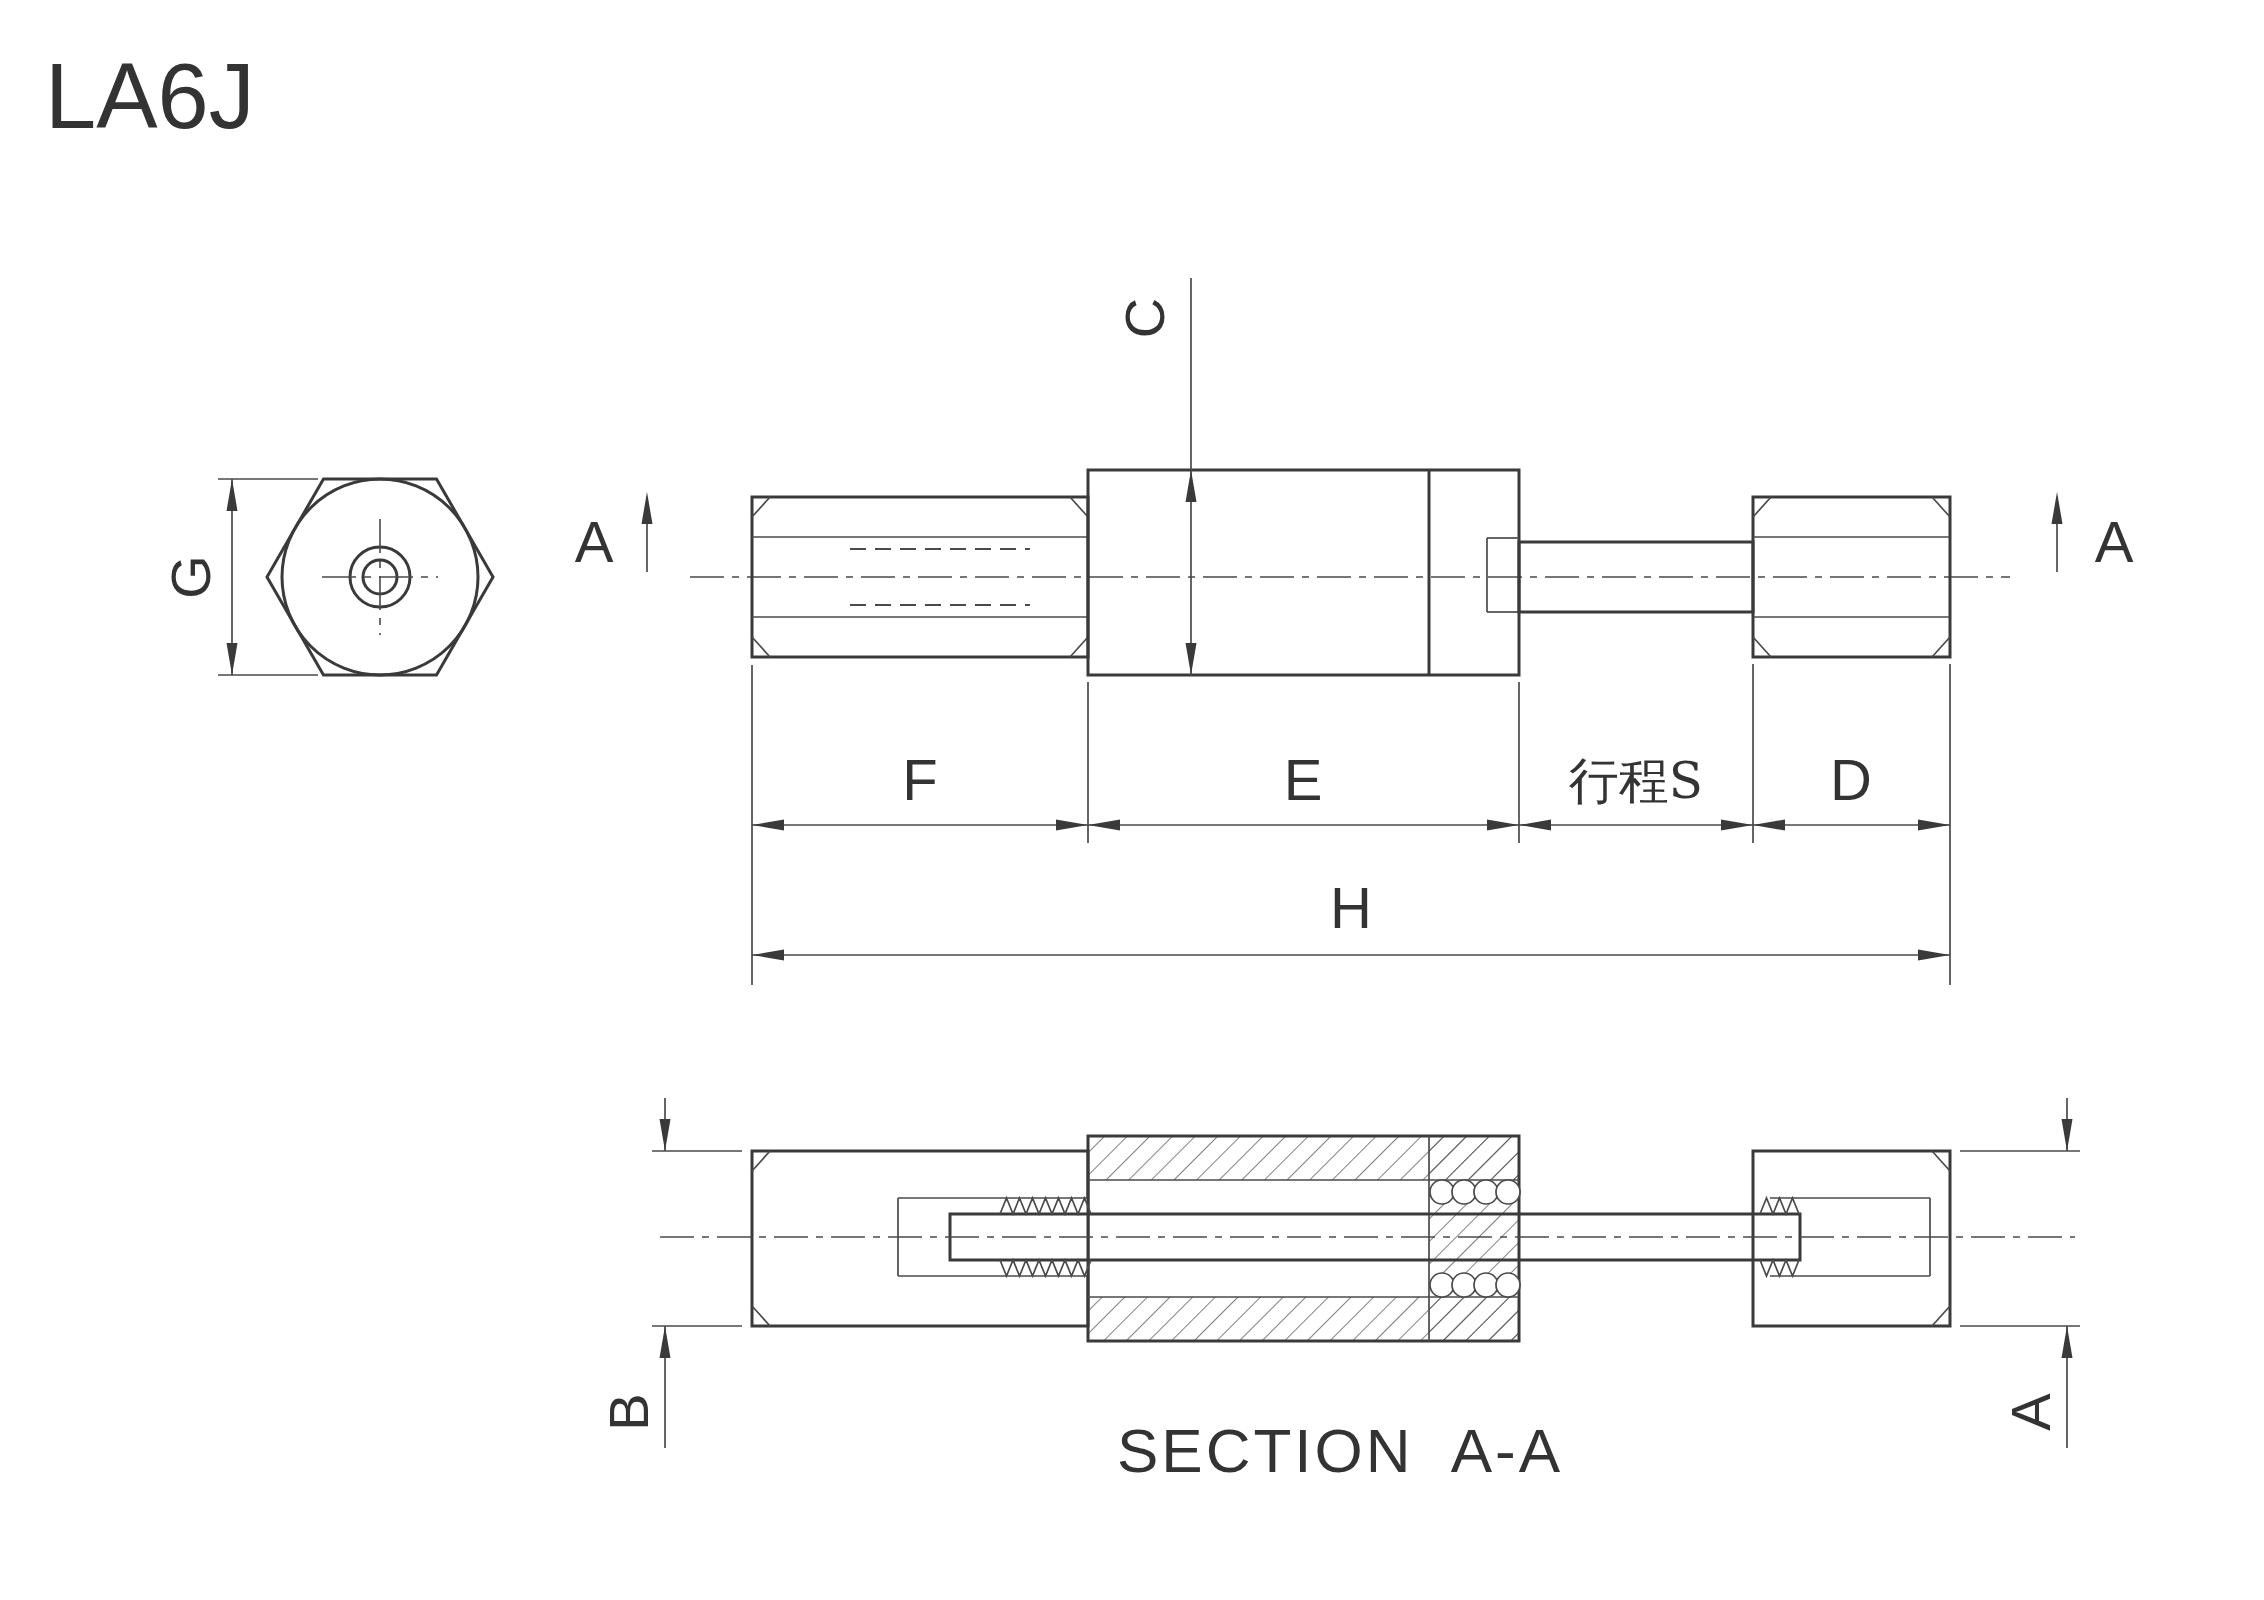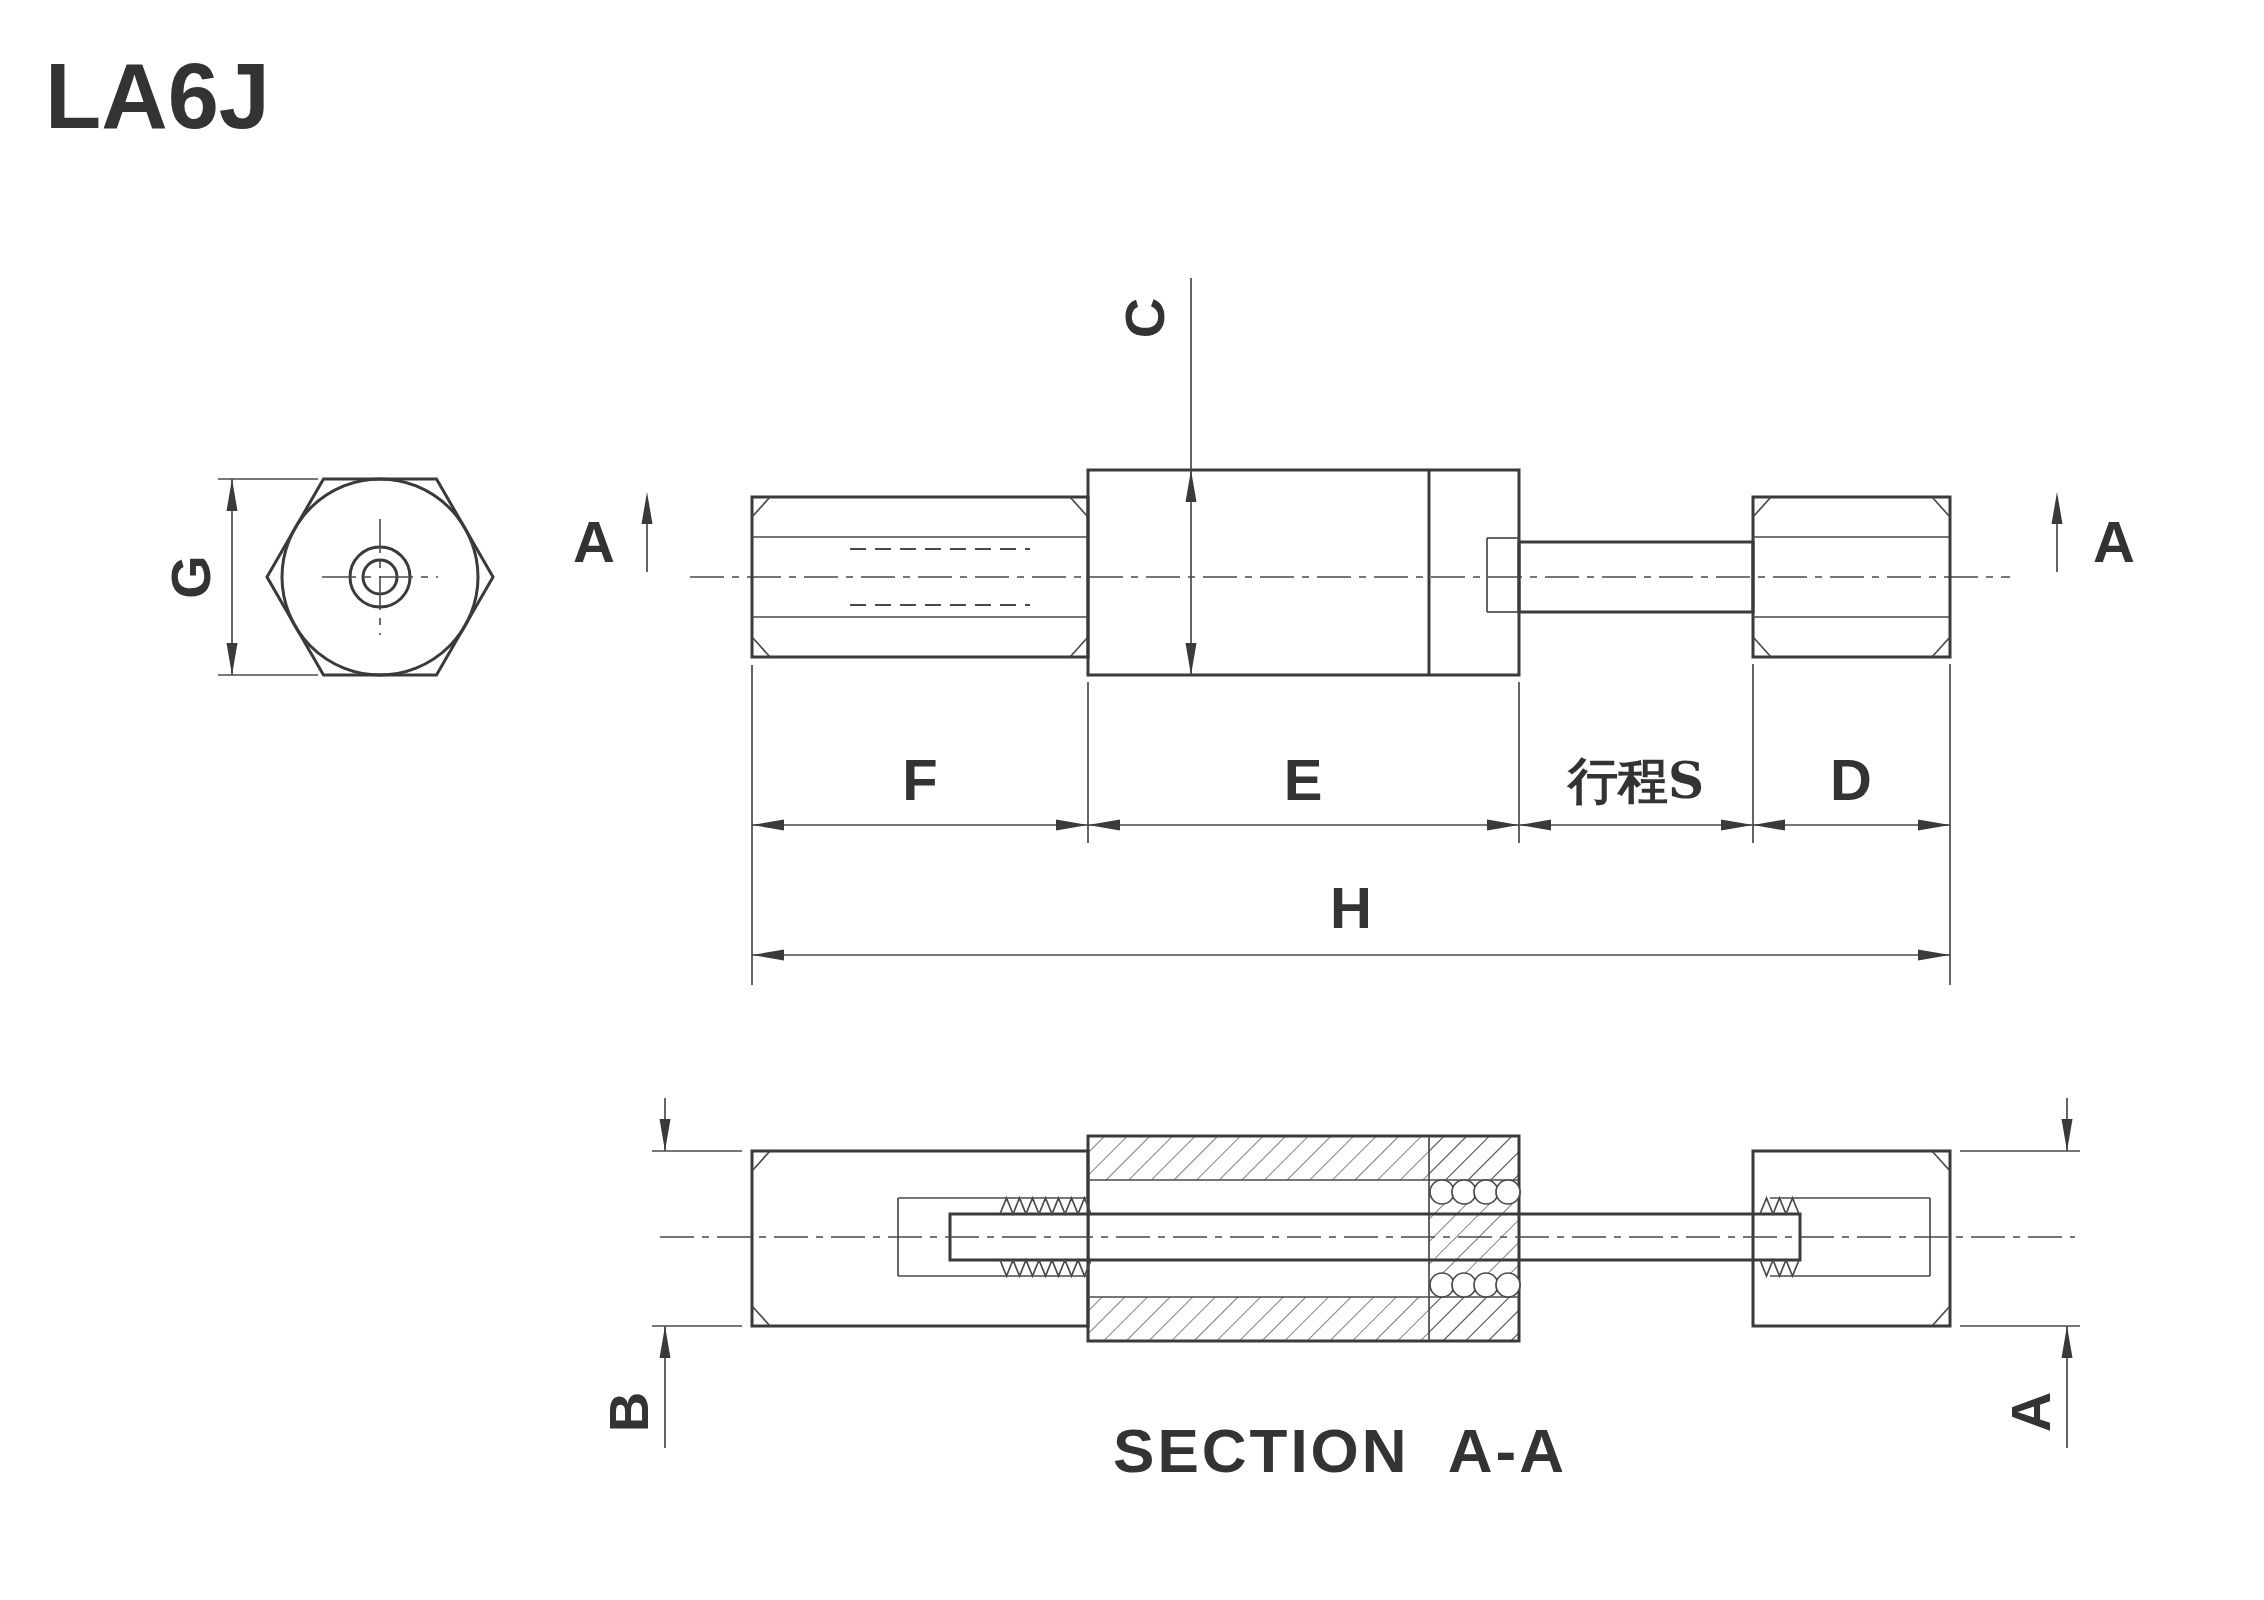--- a/index.html
+++ b/index.html
@@ -1,16 +1,16 @@
 <!DOCTYPE html>
 <html><head>
 <meta charset="utf-8">
 <style>
   html,body{margin:0;padding:0;background:#ffffff;}
-  .sheet{position:relative;width:2264px;height:1500px;background:#ffffff;overflow:hidden;font-weight:bold;}
+  .sheet{position:relative;width:2264px;height:1500px;background:#ffffff;overflow:hidden;}
   svg{position:absolute;left:0;top:0;}
   .outline{fill:none;stroke:#3a3a3a;stroke-width:3;stroke-linejoin:miter;}
   .thin{fill:none;stroke:#4a4a4a;stroke-width:1.7;}
   .cl{fill:none;stroke:#4a4a4a;stroke-width:1.6;stroke-dasharray:34 8 7 8;}
   .hid{fill:none;stroke:#4a4a4a;stroke-width:2;stroke-dasharray:16 9;}
   .arrow{fill:#3a3a3a;stroke:none;}
   .lbl{font-family:"Liberation Sans","DejaVu Sans",sans-serif;fill:#333333;text-anchor:middle;}
   .lblserif{font-family:"DejaVu Serif","Liberation Serif",serif;fill:#333333;text-anchor:middle;}
   .title{font-family:"Liberation Sans","DejaVu Sans",sans-serif;fill:#333333;}
   .pre{white-space:pre;}

